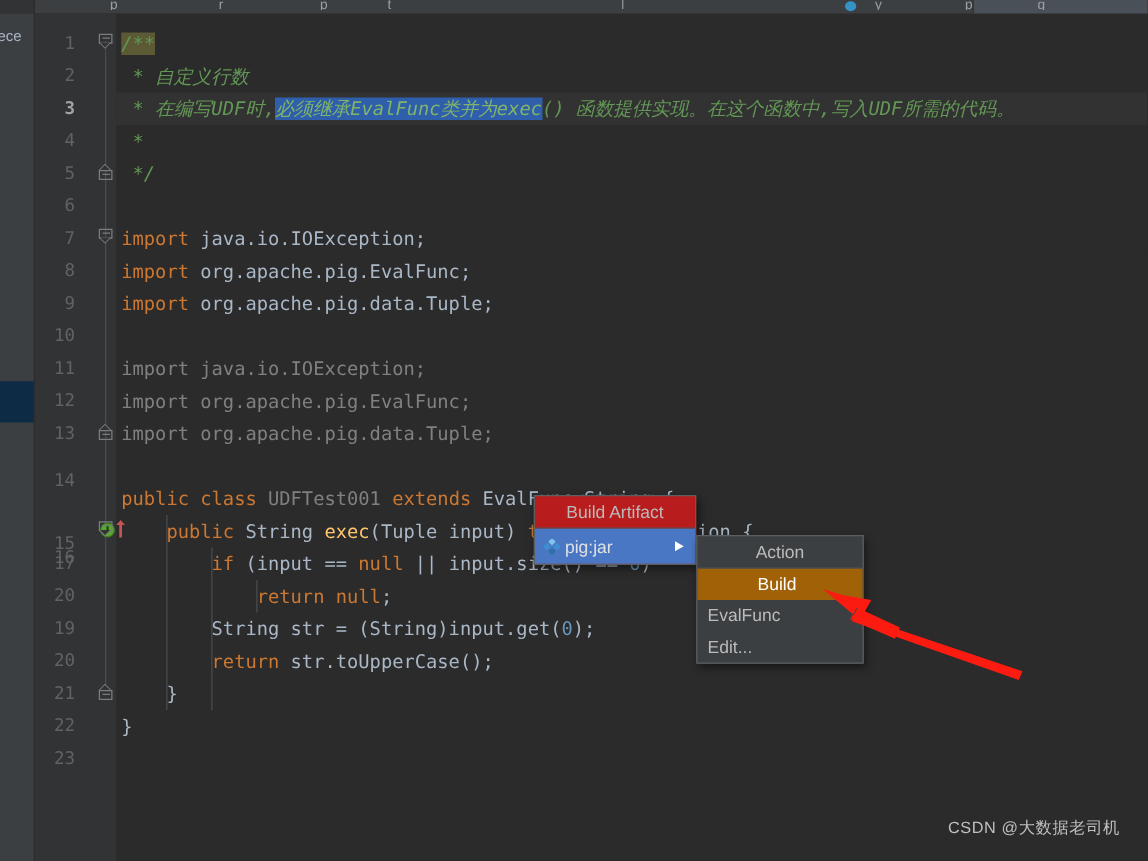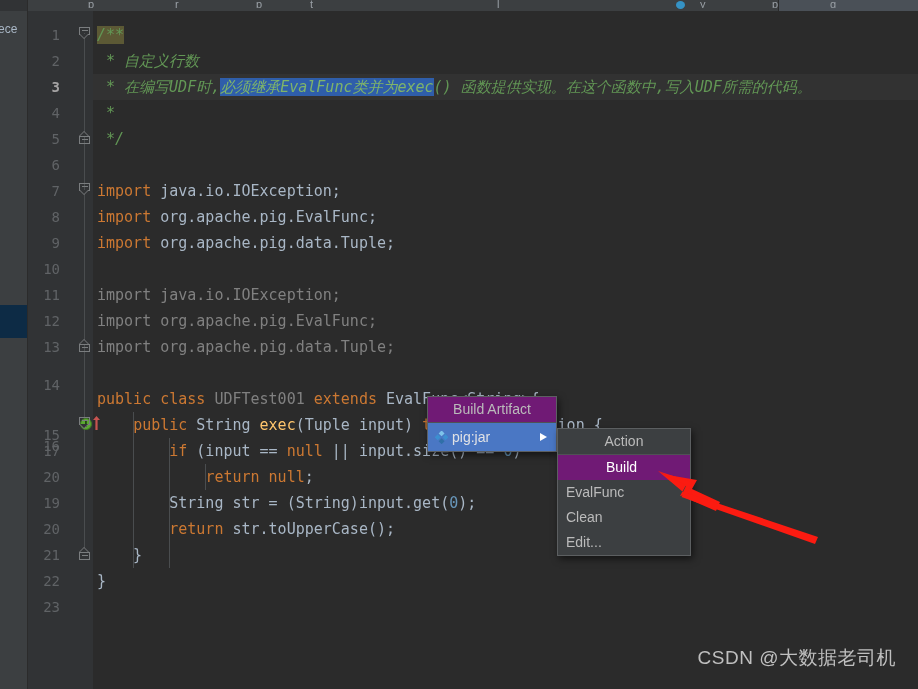--- a/index.html
+++ b/index.html
@@ -249,21 +249,21 @@
     width: 1px;
     background: #4a4d4f;
   }
 
   
   #popup-build-artifact {
     position: absolute;
     left: 427px;
     top: 396px;
     width: 128px;
-    background: #701a75;
+    background: #b91c1c;
     border: 1px solid #5c5f61;
     box-shadow: 2px 3px 7px rgba(0,0,0,0.55);
     font-family: "Liberation Sans", sans-serif;
   }
   #popup-build-artifact .pa-title {
     height: 25px;
     line-height: 25px;
     text-align: center;
     font-size: 14px;
     color: #bbbbbb;
@@ -313,42 +313,42 @@
     border-bottom: 1px solid #4f5254;
   }
   #popup-action .ac-item {
     height: 25px;
     line-height: 25px;
     font-size: 14px;
     color: #bbbbbb;
     padding-left: 8px;
   }
   #popup-action .ac-item.selected {
-    background: #701a75;
+    background: #a16207;
     color: #ffffff;
     padding-left: 48px;
   }
 
   
   #red-arrow {
     position: absolute;
     left: 640px;
     top: 455px;
     width: 200px;
     height: 95px;
     pointer-events: none;
   }
 
   
   #watermark {
     position: absolute;
     right: 22px;
     bottom: 18px;
     font-family: "Liberation Sans", sans-serif;
-    font-size: 19px;
+    font-size: 13px;
     color: #bfbfbf;
     letter-spacing: 0.5px;
   }
 </style>
 </head>
 <body>
 
 <div id="toolbar-strip">
   <div class="tb-left-edge"></div>
   <div class="tb-blue-dot"></div>
@@ -529,21 +529,20 @@
     <span>pig:jar</span>
     <span class="pa-caret"></span>
   </div>
 </div>
 
 <div id="popup-action">
   <div class="ac-title">Action</div>
   <div id="action-items">
       <div class="ac-item selected"><span>Build</span></div>
       <div class="ac-item"><span>EvalFunc</span></div>
-      <div class="ac-item"><span>Clean</span></div>
       <div class="ac-item"><span>Edit...</span></div>
     </div>
 </div>
 
 <svg id="red-arrow" viewBox="0 0 200 95">
   <g fill="#fb1b11">
     <path d="M22 19 L51 34 L46 43 L76 56 L80 47 L52 34 L57 25 Z"></path>
     <path d="M18 16 L46 30 L40 41 L52 38 L48 27 L43 37 Z"></path>
   </g>
   <path d="M18 16 L47 31 L41.5 42 L175 89 L178 82 L47 38 L52 27 Z" fill="#fb1b11"></path>

